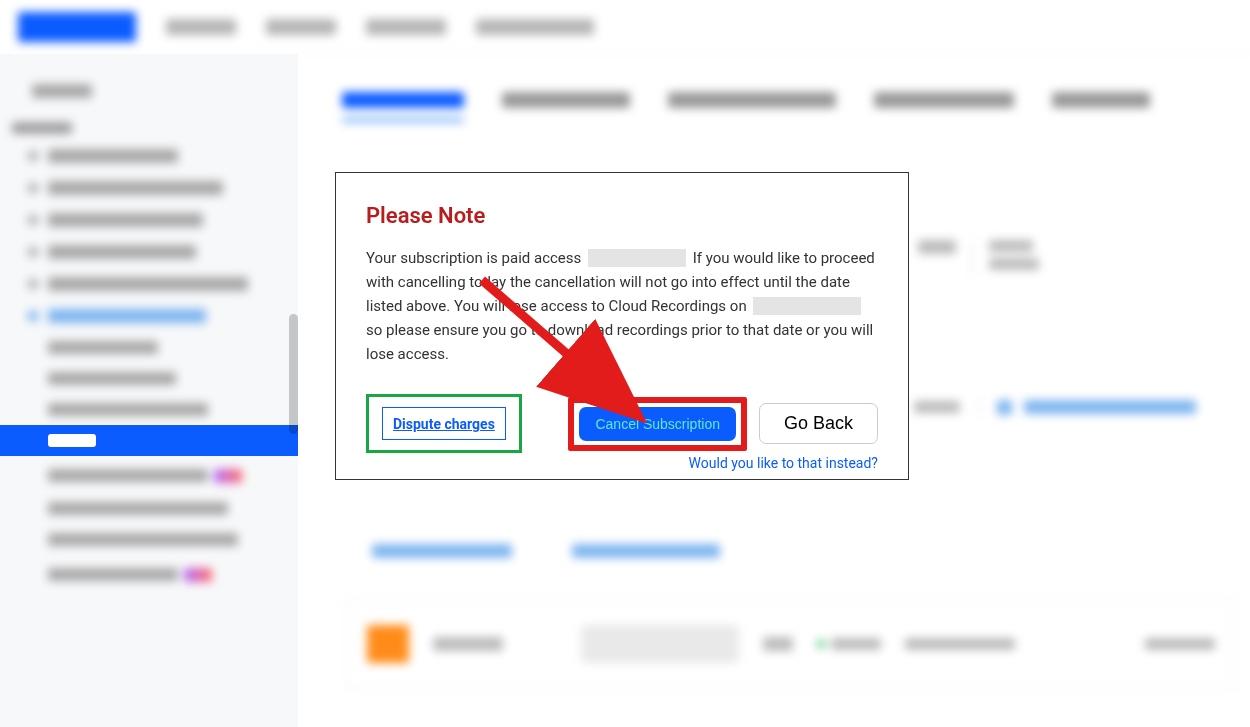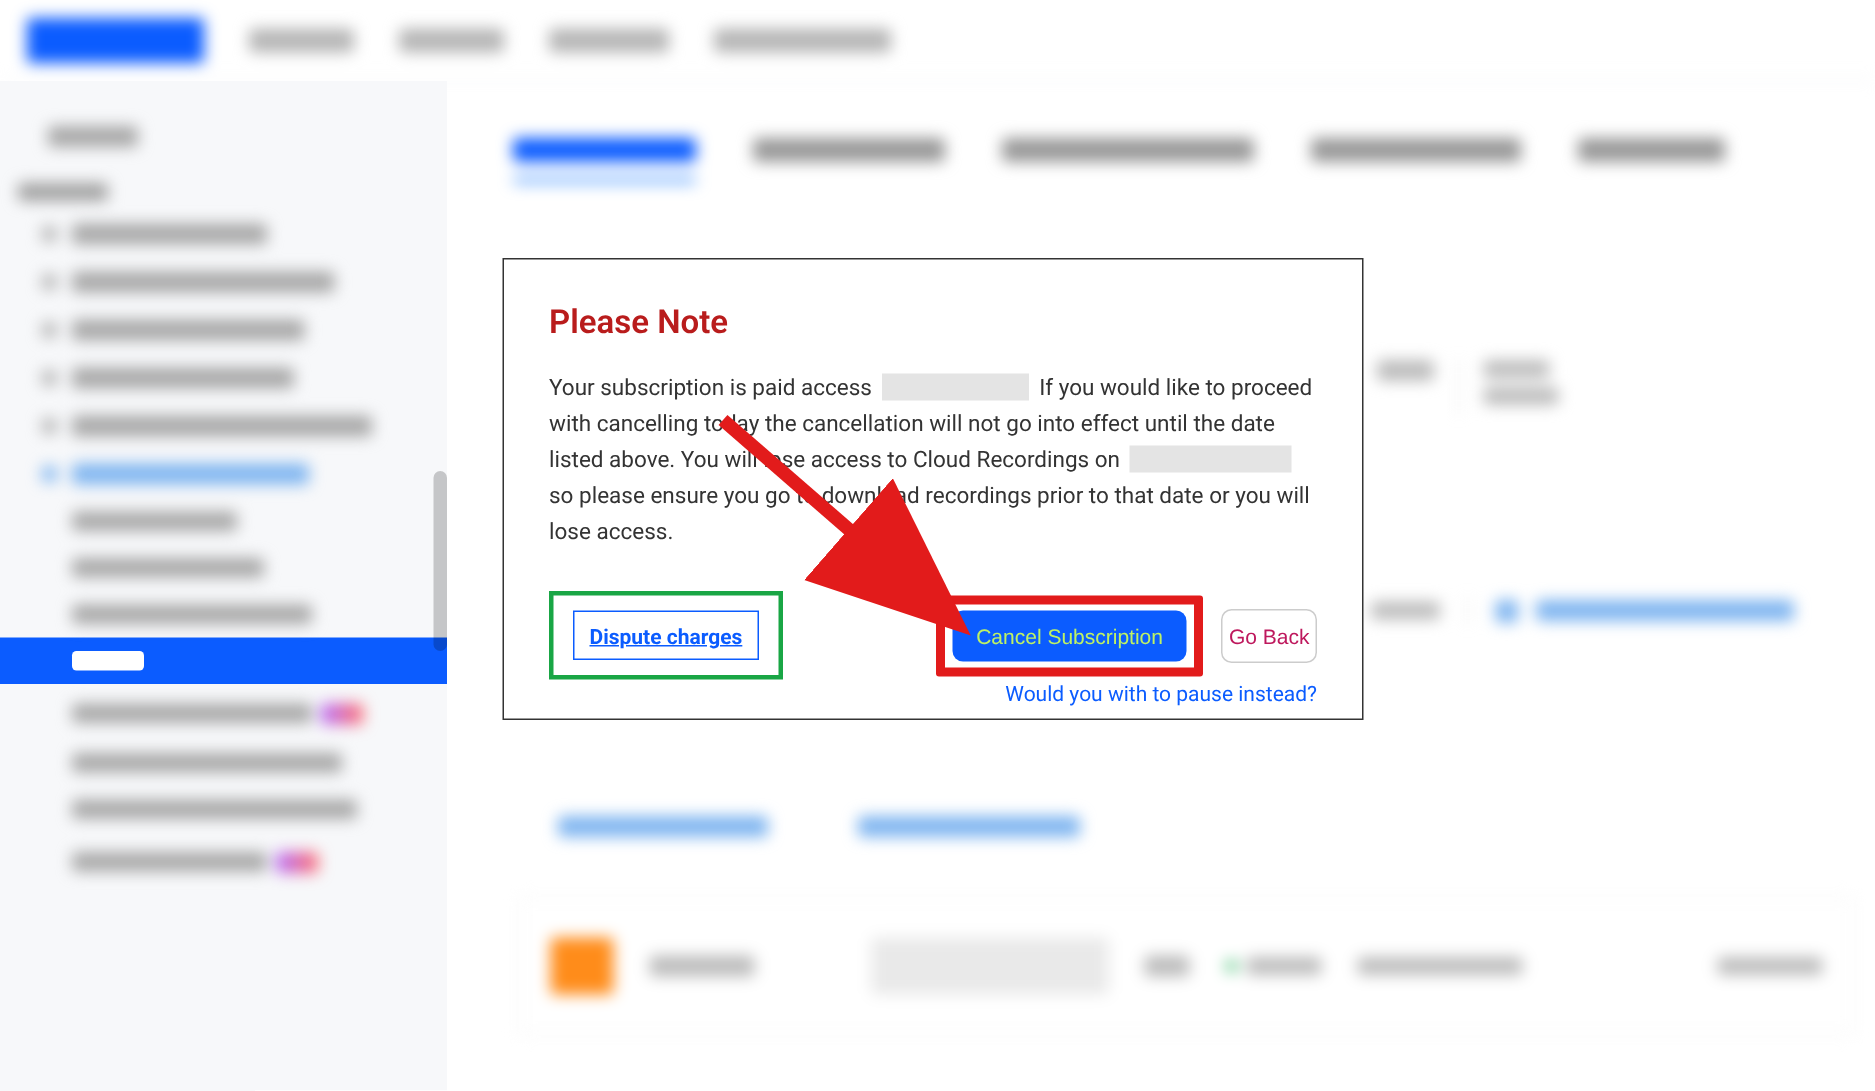--- a/index.html
+++ b/index.html
@@ -214,33 +214,33 @@
       gap: 12px;
       position: relative;
     }
     .cancel-wrap {
       border: 6px solid #e21b1b;
       padding: 4px 5px;
       border-radius: 2px;
     }
     .btn-primary {
       background: #0b5cff;
-      color: #bef264;
+      color: #5eead4;
       border: none;
       padding: 9px 16px;
       font-size: 14px;
       border-radius: 7px;
       cursor: pointer;
     }
     .btn-secondary {
       background: #fff;
-      color: #be185d;
+      color: #000000;
       border: 1px solid #ccc;
-      padding: 9px 4px;
-      font-size: 14px;
+      padding: 9px 24px;
+      font-size: 18px;
       border-radius: 7px;
       cursor: pointer;
     }
     .pause-link {
       position: absolute;
       right: 0;
       top: 58px;
       color: #0b5cff;
       font-size: 14px;
       text-decoration: none;
@@ -431,21 +431,21 @@
     <div class="dispute-wrap">
       <div class="dispute-inner">
         <a>Dispute charges</a>
       </div>
     </div>
     <div class="actions-right">
       <div class="cancel-wrap">
         <button class="btn-primary">Cancel Subscription</button>
       </div>
       <button class="btn-secondary">Go Back</button>
-      <a class="pause-link">Would you with to pause instead?</a>
+      <a class="pause-link">Would you like to that instead?</a>
     </div>
   </div>
 </div>
 
 <svg class="arrow-svg" viewBox="0 0 180 160">
   <defs>
     <marker id="arrowhead" markerWidth="12" markerHeight="12" refX="8" refY="5" orient="auto">
       <polygon points="0 0, 12 5, 0 10" fill="#e21b1b"></polygon>
     </marker>
   </defs>

